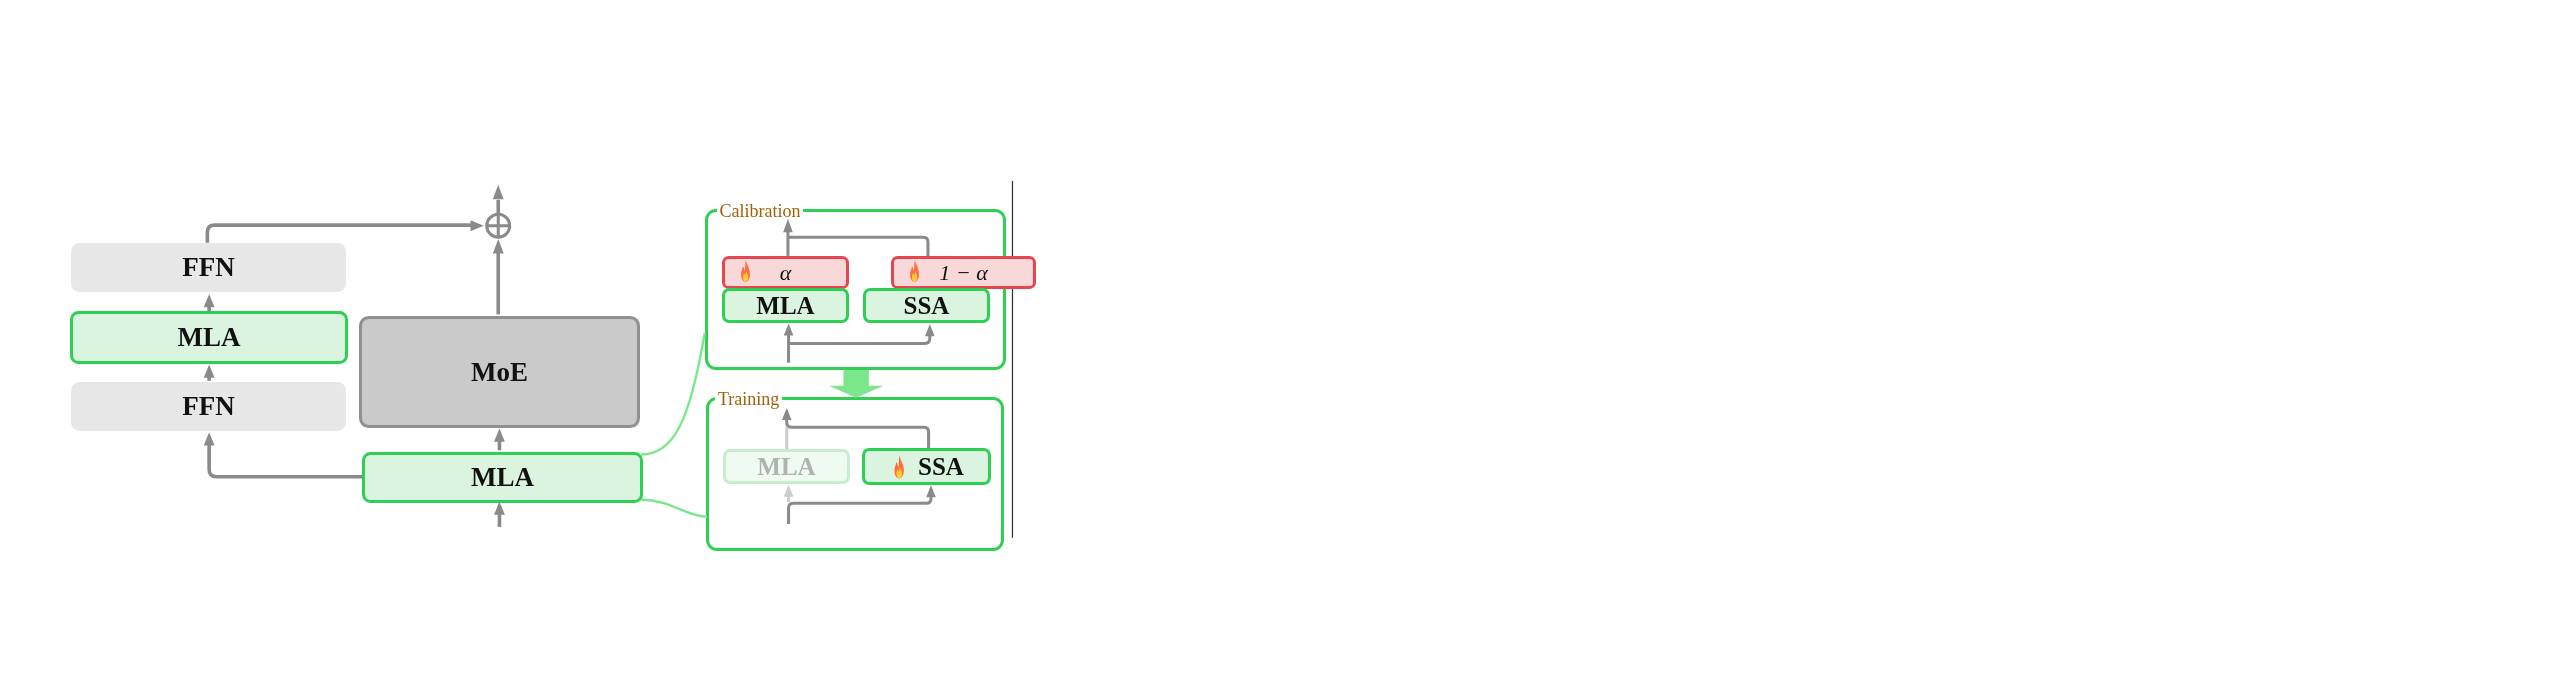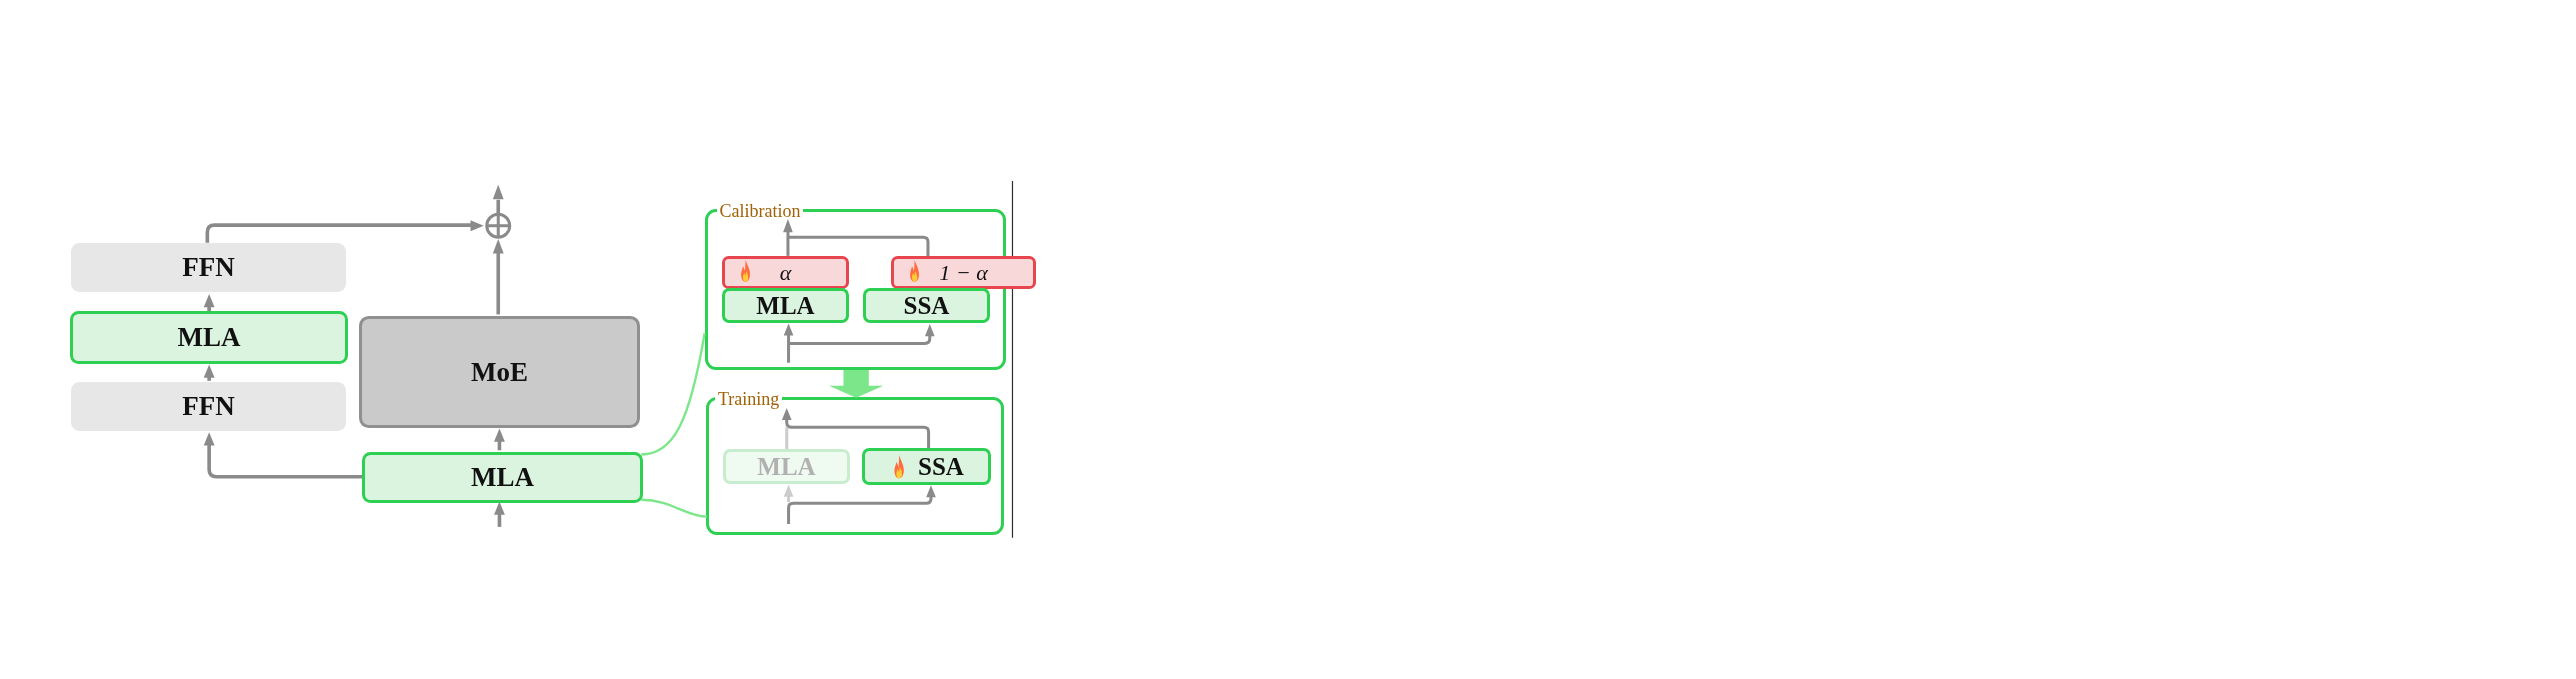--- a/index.html
+++ b/index.html
@@ -28,21 +28,21 @@
 </style>
 </head>
 <body>
 
 <div id="canvas">
 
   <div class="panel" style="left:705px;top:209px;width:301px;height:161px;">
     <div class="panel-title" style="left:8.5px;top:-11.5px;">Calibration</div>
   </div>
 
-  <div class="panel" style="left:706px;top:397px;width:298px;height:138px;">
+  <div class="panel" style="left:706px;top:397px;width:298px;height:154px;">
     <div class="panel-title" style="left:6px;top:-11.5px;">Training</div>
   </div>
 
   <svg class="layer" width="2576" height="679" viewBox="0 0 4267 1125" style="pointer-events:none;">
     <g stroke="#8a8a8a" stroke-width="6" fill="none" stroke-linejoin="round" stroke-linecap="butt">
 
       <path d="M343,402 L343,385 Q343,373 355,373 L781,373"></path>
 
       <path d="M825,355 L825,331"></path>
 

